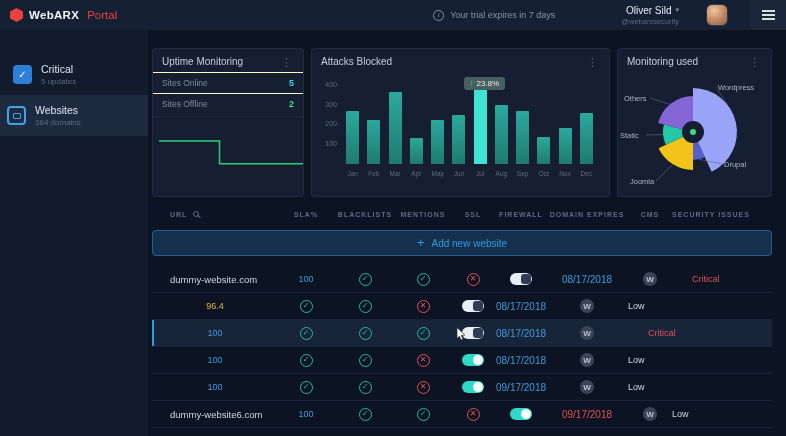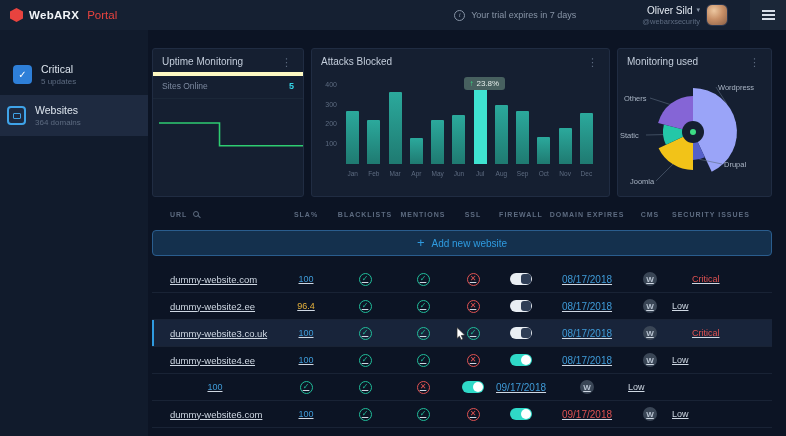--- a/index.html
+++ b/index.html
@@ -27,21 +27,21 @@
   }
   .brand-name { font-size:11.5px; font-weight:bold; color:#f2f5f9; letter-spacing:.3px; }
   .brand-suffix { font-size:11.5px; color:#e8433f; margin-left:2px; }
   .header-spacer { flex:1; }
   .trial { display:flex; align-items:center; gap:6px; font-size:9px; color:#8794a6; margin-right:66px; }
   .info-icon {
     width:11px; height:11px; border:1px solid #8794a6; border-radius:50%;
     font-size:7px; display:inline-flex; align-items:center; justify-content:center; color:#8794a6;
     font-style:italic; font-family:"Liberation Serif", serif;
   }
-  .user { text-align:right; margin-right:6px; }
+  .user { text-align:right; margin-right:27px; }
   .user-name { font-size:10px; color:#e6ecf4; display:flex; align-items:center; justify-content:flex-end; gap:4px; }
   .caret { font-size:7px; color:#8794a6; }
   .user-handle { font-size:7.5px; color:#5d6b80; margin-top:1px; }
   .avatar {
     width:22px; height:22px; border-radius:6px; margin-right:22px;
     background:radial-gradient(circle at 35% 28%, #ecc7a0 0%, #c89068 45%, #8a5f46 100%);
     border:1px solid #2a3750;
   }
   .menu-btn {
     width:36px; height:30px; background:#1b2738;
@@ -73,21 +73,21 @@
 
   .cards { display:flex; gap:7px; }
   .card { background:#151f31; border:1px solid #202c42; border-radius:3px; height:149px; position:relative; }
   .card-uptime { width:152px; flex:none; }
   .card-attacks { flex:1; }
   .card-platforms { width:155px; flex:none; }
   .card-head { display:flex; justify-content:space-between; align-items:flex-end; padding:7px 9px 5px; }
   .card-title { font-size:10px; color:#c3cddb; }
   .kebab { color:#5d6b80; font-size:11px; line-height:10px; padding:0 2px; }
 
-  .stat-row { display:flex; justify-content:space-between; align-items:center; padding:5px 9px; font-size:8.5px; color:#7d8aa0; border-top:4px solid #fef9c3; }
+  .stat-row { display:flex; justify-content:space-between; align-items:center; padding:5px 9px; font-size:8.5px; color:#7d8aa0; border-top:1px solid #fef9c3; }
   .stat-value { font-weight:bold; font-size:9px; }
   .uptime-chart-wrap { border-top:1px solid #1b2738; margin-top:2px; padding:6px 0 0 6px; }
   .uptime-chart-wrap svg { display:block; }
 
   .attacks-body { display:flex; padding:12px 12px 0 10px; position:relative; }
   .y-axis { width:20px; height:66px; display:flex; flex-direction:column; justify-content:space-between; font-size:7px; color:#5d6b80; text-align:right; padding-right:5px; transform:translateY(-3px); }
   .plot { flex:1; position:relative; padding-bottom:14px; }
   .bars { display:flex; align-items:flex-end; height:80px; }
   .bar-col { flex:1; display:flex; align-items:flex-end; justify-content:center; height:100%; position:relative; }
   .bar { width:13px; background:linear-gradient(180deg,#2ba99c,#1f7a71); border-radius:1px 1px 0 0; }
@@ -113,21 +113,21 @@
   .search-icon::after { content:''; position:absolute; width:4px; height:1px; background:#5d6b80; transform:rotate(45deg); right:-3px; bottom:-1px; }
 
   .add-btn {
     width:100%; margin:9px 0 10px; height:26px;
     background:#14304d; border:1px solid #2a5d8e; border-radius:4px;
     color:#2f9be0; font-size:10px; font-family:inherit;
     display:flex; align-items:center; justify-content:center; gap:7px;
   }
   .add-btn .plus { font-size:13px; line-height:10px; }
 
-  .trow { height:27px; border-bottom:1px solid #192335; position:relative;text-decoration:underline; }
+  .trow { height:27px; border-bottom:1px solid #192335; position:relative; }
   .trow.row-hl { background:#18243a; box-shadow:inset 2px 0 0 #2f9be0; }
   .cell { text-align:center; }
   .cell.url { font-size:9.5px; color:#cfd8e3; text-align:left; padding-left:18px; white-space:nowrap; overflow:hidden; }
   .cell.sla { font-size:9px; color:#3f9bd8; }
   .cell.sla.warn { color:#e6b23c; }
   .ci { width:13px; height:13px; border-radius:50%; border:1px solid; display:flex; align-items:center; justify-content:center; font-size:8px; line-height:1; margin:0 auto; }
   .ci.ok { color:#20bd9a; border-color:#20bd9a; }
   .ci.bad { color:#e05252; border-color:#e05252; }
   .toggle { width:22px; height:12px; border-radius:6px; margin:0 auto; position:relative; }
   .toggle.off { background:#e9eef3; }
@@ -195,20 +195,24 @@
 
     <div class="card card-uptime" data-interactable="false">
       <div class="card-head">
         <span class="card-title" data-interactable="false">Uptime Monitoring</span>
         <span class="kebab" data-interactable="true">⋮</span>
       </div>
       <div class="stat-row" data-interactable="false">
         <span data-interactable="false">Sites Online</span>
         <span class="stat-value" style="color:#35d6e8" data-interactable="false">5</span>
       </div>
+      <div class="stat-row" data-interactable="false">
+        <span data-interactable="false">Sites Offline</span>
+        <span class="stat-value" style="color:#3ddc84" data-interactable="false">2</span>
+      </div>
       <div class="uptime-chart-wrap" data-interactable="false">
         <svg data-interactable="false" width="100%" height="60" viewBox="0 0 138 60" preserveAspectRatio="none">
             <polyline points="0.0,18.0 58.0,18.0 58.0,40.8 138.0,40.8" fill="none" stroke="#2ecc71" stroke-width="1.5" data-interactable="false"></polyline>
           </svg>
       </div>
     </div>
 
     <div class="card card-attacks" data-interactable="false">
       <div class="card-head">
         <span class="card-title" data-interactable="false">Attacks Blocked</span>
@@ -346,42 +350,40 @@
           <div class="cell" data-interactable="false">
             <div class="toggle off" data-interactable="true"></div>
           </div>
           <div class="cell exp" data-interactable="false">08/17/2018</div>
           <div class="cell" data-interactable="false">
             <span class="wp-badge" data-interactable="false">W</span>
           </div>
           <div class="cell issues critical" data-interactable="false">Critical</div>
         </div>
         <div class="trow grid-cols" data-interactable="true">
-          <div class="cell url" data-interactable="true">dummy-website2.ee</div>
           <div class="cell sla warn" data-interactable="false">96.4</div>
           <div class="cell" data-interactable="false">
             <span class="ci ok" data-interactable="false">✓</span>
           </div>
           <div class="cell" data-interactable="false">
             <span class="ci ok" data-interactable="false">✓</span>
           </div>
           <div class="cell" data-interactable="false">
             <span class="ci bad" data-interactable="false">✕</span>
           </div>
           <div class="cell" data-interactable="false">
             <div class="toggle off" data-interactable="true"></div>
           </div>
           <div class="cell exp" data-interactable="false">08/17/2018</div>
           <div class="cell" data-interactable="false">
             <span class="wp-badge" data-interactable="false">W</span>
           </div>
           <div class="cell issues low" data-interactable="false">Low</div>
         </div>
         <div class="trow grid-cols row-hl" data-interactable="true">
-          <div class="cell url" data-interactable="true">dummy-website3.co.uk</div>
           <div class="cell sla" data-interactable="false">100</div>
           <div class="cell" data-interactable="false">
             <span class="ci ok" data-interactable="false">✓</span>
           </div>
           <div class="cell" data-interactable="false">
             <span class="ci ok" data-interactable="false">✓</span>
           </div>
           <div class="cell" data-interactable="false">
             <span class="ci ok" data-interactable="false">✓</span>
           </div>
@@ -391,21 +393,20 @@
           <div class="cell exp" data-interactable="false">08/17/2018</div>
           <div class="cell" data-interactable="false">
             <span class="wp-badge" data-interactable="false">W</span>
           </div>
           <div class="cell issues critical" data-interactable="false">Critical</div>
           <div class="cursor-overlay" data-interactable="false"><svg width="11" height="14" viewBox="0 0 11 14">
               <path d="M1,0.5 L1,11.5 L3.4,9.2 L5.1,13 L7,12.1 L5.3,8.5 L8.8,8.1 Z" fill="#ffffff" stroke="#2a2a2a" stroke-width="0.7"></path>
             </svg></div>
         </div>
         <div class="trow grid-cols" data-interactable="true">
-          <div class="cell url" data-interactable="true">dummy-website4.ee</div>
           <div class="cell sla" data-interactable="false">100</div>
           <div class="cell" data-interactable="false">
             <span class="ci ok" data-interactable="false">✓</span>
           </div>
           <div class="cell" data-interactable="false">
             <span class="ci ok" data-interactable="false">✓</span>
           </div>
           <div class="cell" data-interactable="false">
             <span class="ci bad" data-interactable="false">✕</span>
           </div>

